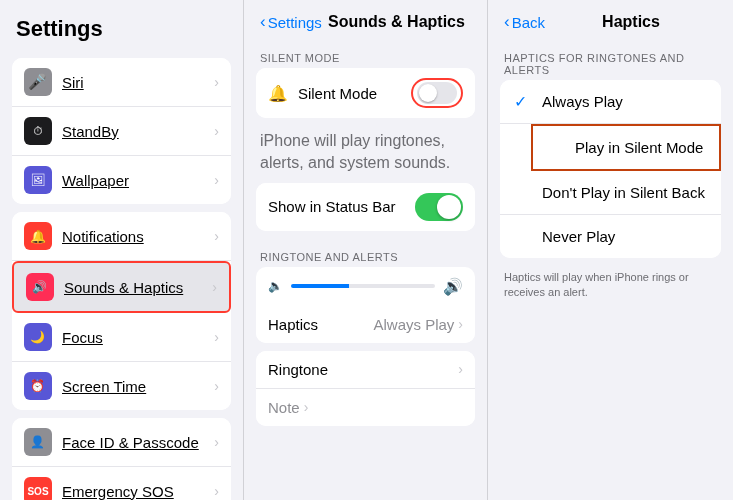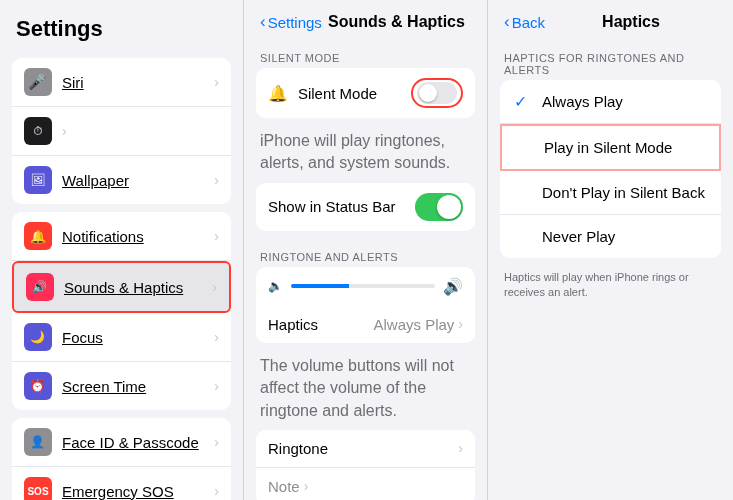--- a/index.html
+++ b/index.html
@@ -316,20 +316,21 @@
   <div class="settings-list">
 
     <div class="settings-section">
       <div class="settings-row">
         <div class="row-icon icon-gray">🎤</div>
         <span class="row-label">Siri</span>
         <span class="row-chevron">›</span>
       </div>
       <div class="settings-row">
         <div class="row-icon icon-dark" style="font-size:12px;">⏱</div>
+        <span class="row-label">StandBy</span>
         <span class="row-chevron">›</span>
       </div>
       <div class="settings-row">
         <div class="row-icon icon-indigo" style="font-size:12px;">🖼</div>
         <span class="row-label">Wallpaper</span>
         <span class="row-chevron">›</span>
       </div>
     </div>
 
     <div class="settings-section">
@@ -416,21 +417,20 @@
         <span class="slider-icon-right">🔊</span>
       </div>
 
 
       <div class="sounds-row">
         <span class="sounds-row-label">Haptics</span>
         <span class="sounds-row-value">Always Play</span>
         <span class="row-chevron">›</span>
       </div>
     </div>
-    <div class="section-note">The volume buttons will not affect the volume of the ringtone and alerts.</div>
 
     <div class="sounds-section">
       <div class="sounds-row">
         <span class="sounds-row-label">Ringtone</span>
         <span class="row-chevron">›</span>
       </div>
       <div class="sounds-row">
         <span class="sounds-row-value">Note</span>
         <span class="row-chevron">›</span>
       </div>
@@ -451,21 +451,21 @@
 
   <div class="haptics-content">
     <div class="section-label">HAPTICS FOR RINGTONES AND ALERTS</div>
     <div class="haptics-section">
 
       <div class="haptics-row">
         <div class="haptics-check" style="color:#007aff;">✓</div>
         <span class="haptics-label">Always Play</span>
       </div>
 
-      <div class="haptics-row" style="border: 2px solid #fca5a5;">
+      <div class="haptics-row" style="border: 2px solid #c2410c; margin-left: 31px;">
         <div class="haptics-check" style="color:transparent;">✓</div>
         <span class="haptics-label">Play in Silent Mode</span>
       </div>
 
       <div class="haptics-row">
         <div class="haptics-check" style="color:transparent;">✓</div>
         <span class="haptics-label">Don't Play in Silent Back</span>
       </div>
 
       <div class="haptics-row">

